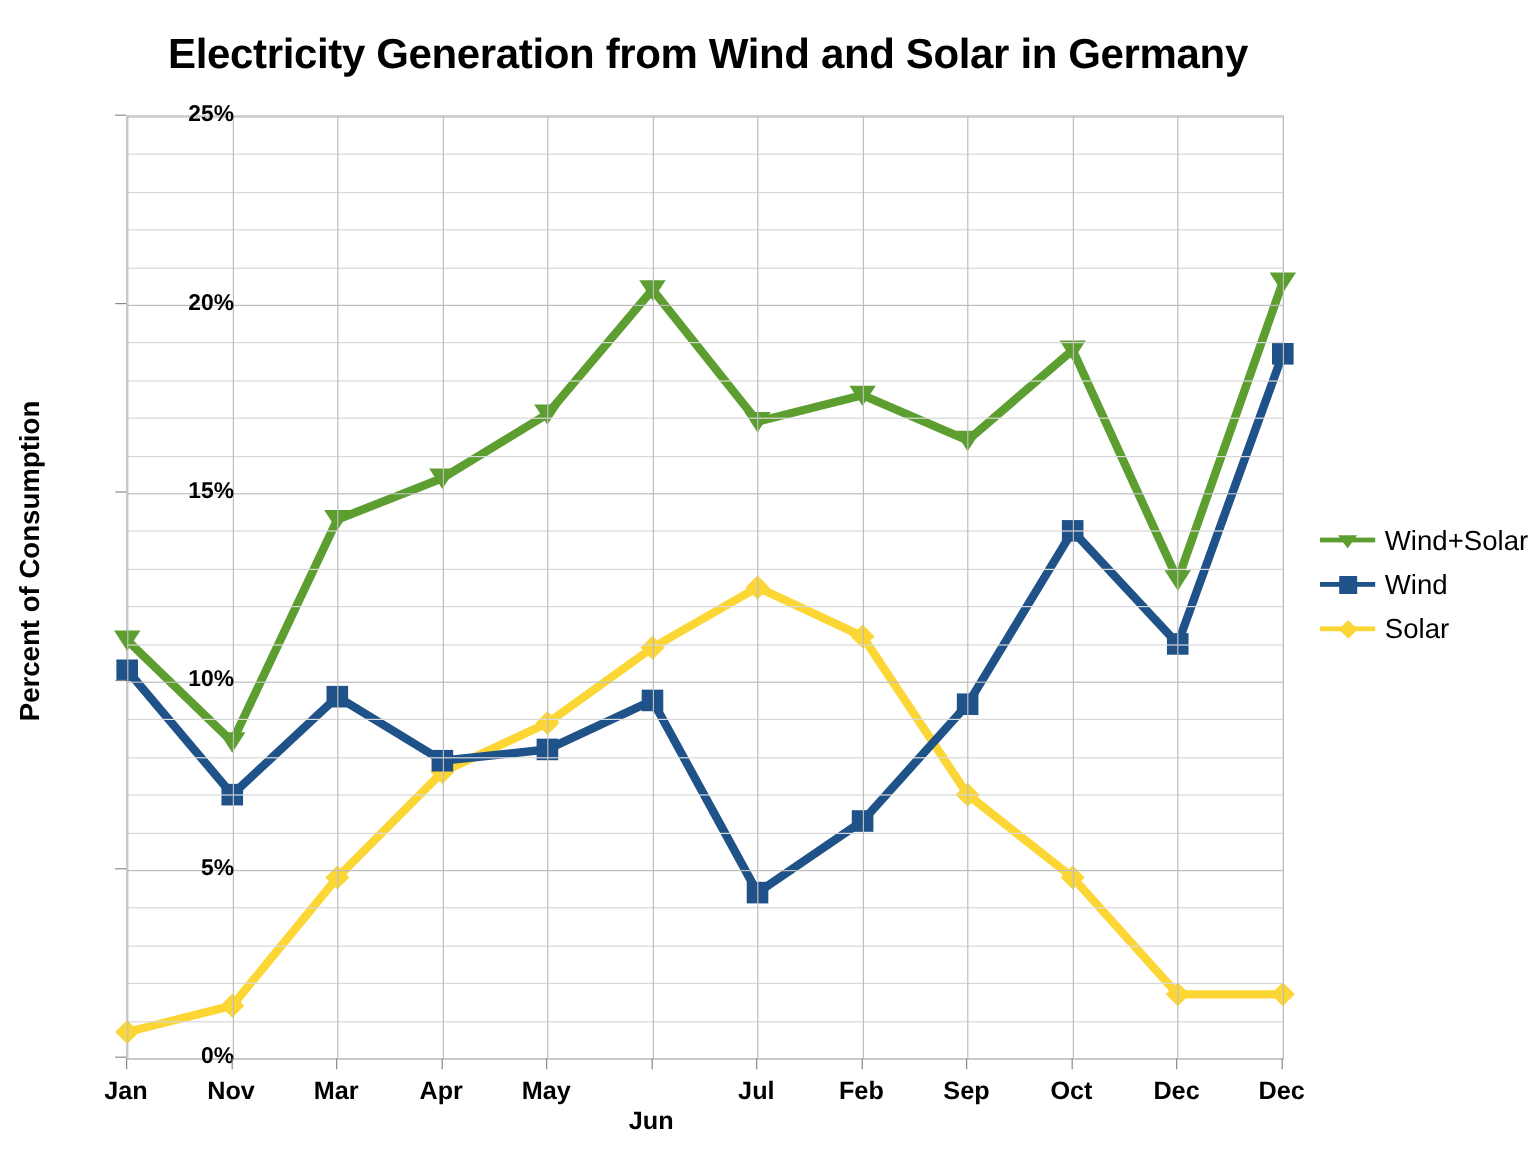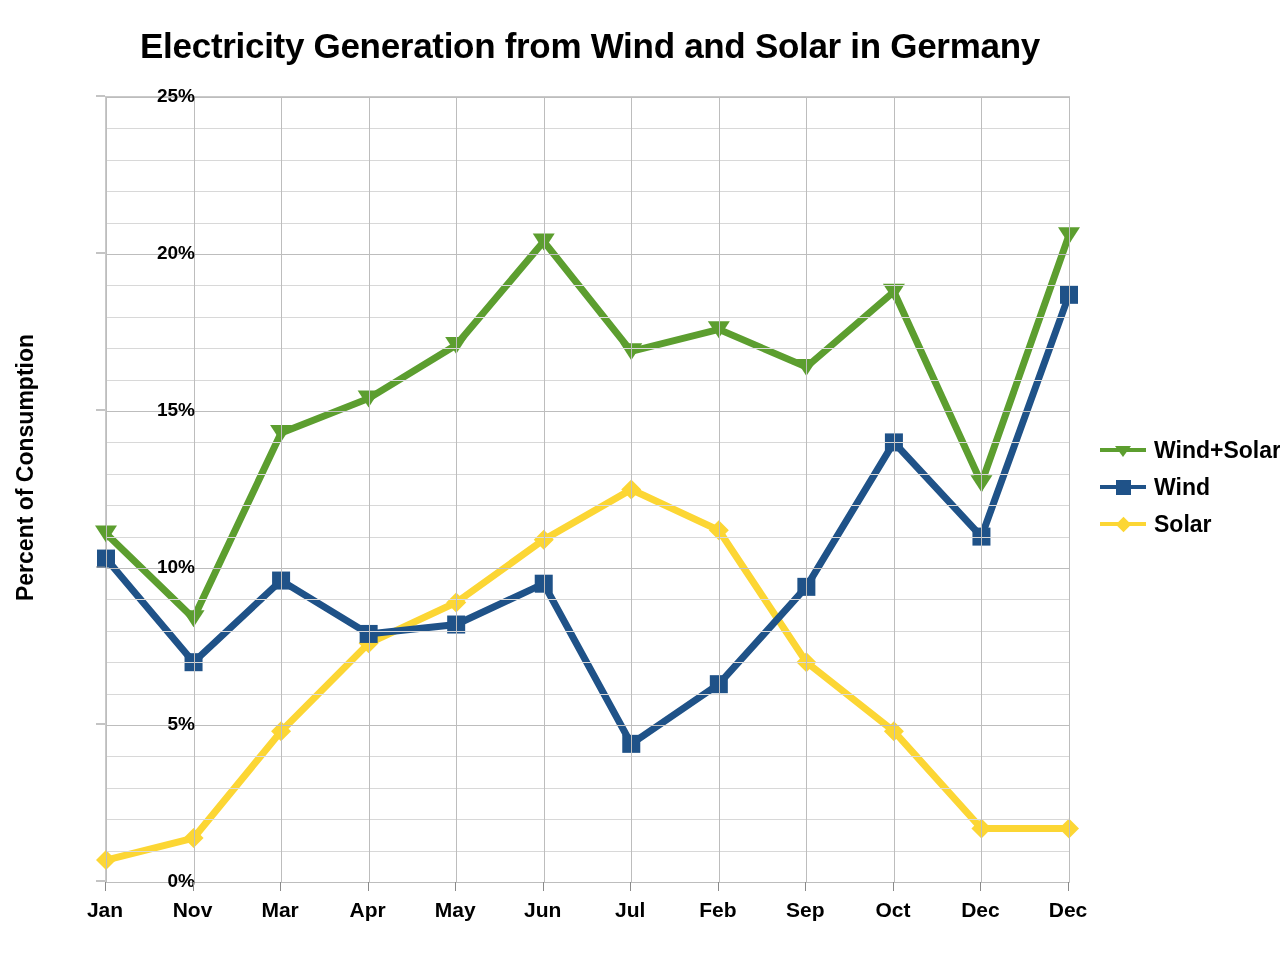--- a/index.html
+++ b/index.html
@@ -140,21 +140,21 @@
     height: 4px;
     margin-top: -2px;
   }
   .legend-marker {
     position: absolute;
     left: 50%;
     top: 50%;
   }
   .legend-label {
     font-size: 23px;
-    font-weight: bold;
+    font-weight: normal;
     color: #000000;
     margin-left: 8px;
     white-space: nowrap;
   }
   svg.series-svg {
     position: absolute;
     left: 0;
     top: 0;
     overflow: visible;
   }
@@ -273,21 +273,21 @@
       <div class="x-tick-label" style="left: 105px;">Jan</div>
       <div class="x-tick-mark" style="left: 105px; top: 882px;"></div>
       <div class="x-tick-label" style="left: 192.545px;">Nov</div>
       <div class="x-tick-mark" style="left: 192.545px; top: 882px;"></div>
       <div class="x-tick-label" style="left: 280.091px;">Mar</div>
       <div class="x-tick-mark" style="left: 280.091px; top: 882px;"></div>
       <div class="x-tick-label" style="left: 367.636px;">Apr</div>
       <div class="x-tick-mark" style="left: 367.636px; top: 882px;"></div>
       <div class="x-tick-label" style="left: 455.182px;">May</div>
       <div class="x-tick-mark" style="left: 455.182px; top: 882px;"></div>
-      <div class="x-tick-label" style="left: 542.727px;">Jun</div>
+      <div class="x-tick-label" style="left: 542.727px; margin-top: 25px;">Jun</div>
       <div class="x-tick-mark" style="left: 542.727px; top: 882px;"></div>
       <div class="x-tick-label" style="left: 630.273px;">Jul</div>
       <div class="x-tick-mark" style="left: 630.273px; top: 882px;"></div>
       <div class="x-tick-label" style="left: 717.818px;">Feb</div>
       <div class="x-tick-mark" style="left: 717.818px; top: 882px;"></div>
       <div class="x-tick-label" style="left: 805.364px;">Sep</div>
       <div class="x-tick-mark" style="left: 805.364px; top: 882px;"></div>
       <div class="x-tick-label" style="left: 892.909px;">Oct</div>
       <div class="x-tick-mark" style="left: 892.909px; top: 882px;"></div>
       <div class="x-tick-label" style="left: 980.455px;">Dec</div>

